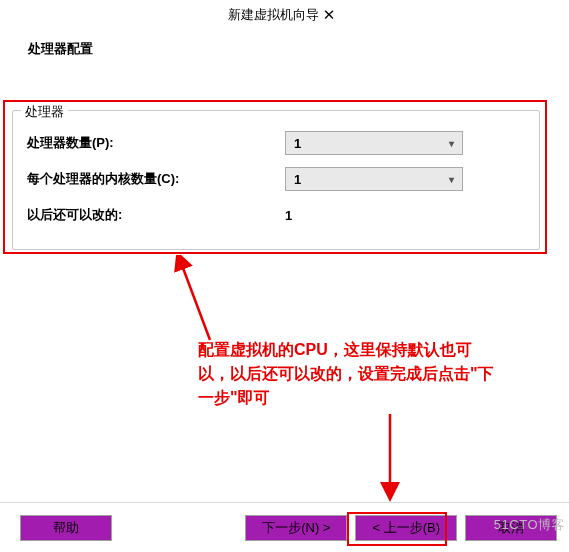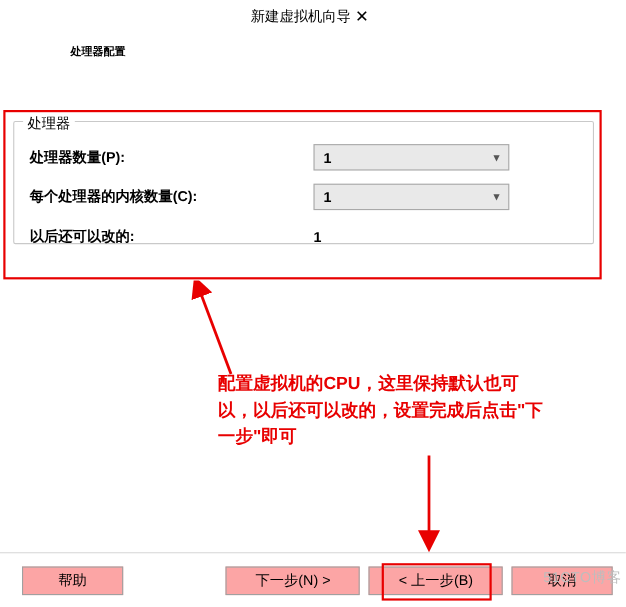--- a/index.html
+++ b/index.html
@@ -23,35 +23,35 @@
     .titlebar .title { font-size: 13px; }
     .titlebar .close {
       font-size: 15px;
       width: 20px;
       text-align: center;
       cursor: pointer;
     }
     .header-area {
       padding: 10px 0 18px 28px;
     }
-    .header-area .heading { font-weight: bold; font-size: 10px; margin-bottom: 3px; margin-left: 36px; }
+    .header-area .heading { font-weight: bold; font-size: 13px; margin-bottom: 3px; }
     .header-area .subheading { font-size: 13px; padding-left: 18px; }
 
     .red-frame {
       position: absolute;
       border: 2px solid #e80000;
       pointer-events: none;
     }
     .frame-group { left: 3px; top: 100px; width: 544px; height: 154px; }
 
     .groupbox {
       position: absolute;
       left: 12px; top: 110px;
       width: 528px;
-      height: 112px;
+      height: 140px;
       border: 1px solid #c9c9c9;
       border-radius: 2px;
     }
     .grouplabel {
       position: absolute;
       top: -8px; left: 8px;
       background: #fff;
       padding: 0 4px;
       font-size: 13px;
     }
@@ -101,28 +101,28 @@
       height: 50px;
       border-top: 1px solid #d9d9d9;
       display: flex;
       align-items: center;
       padding: 0 12px 0 20px;
     }
     .btn {
       height: 26px;
       min-width: 92px;
       border: 1px solid #a0a0a0;
-      background: #fca5a5;
+      background: #a21caf;
       font: inherit;
       font-size: 13px;
       display: inline-flex;
       align-items: center;
       justify-content: center;
       cursor: pointer;
-      padding: 0 26px;
+      padding: 0 16px;
     }
     .spacer { flex: 1; }
     .btn + .btn { margin-left: 8px; }
     .frame-next {
       left: 347px;
       bottom: 6px;
       width: 100px;
       height: 34px;
       top: auto;
     }

